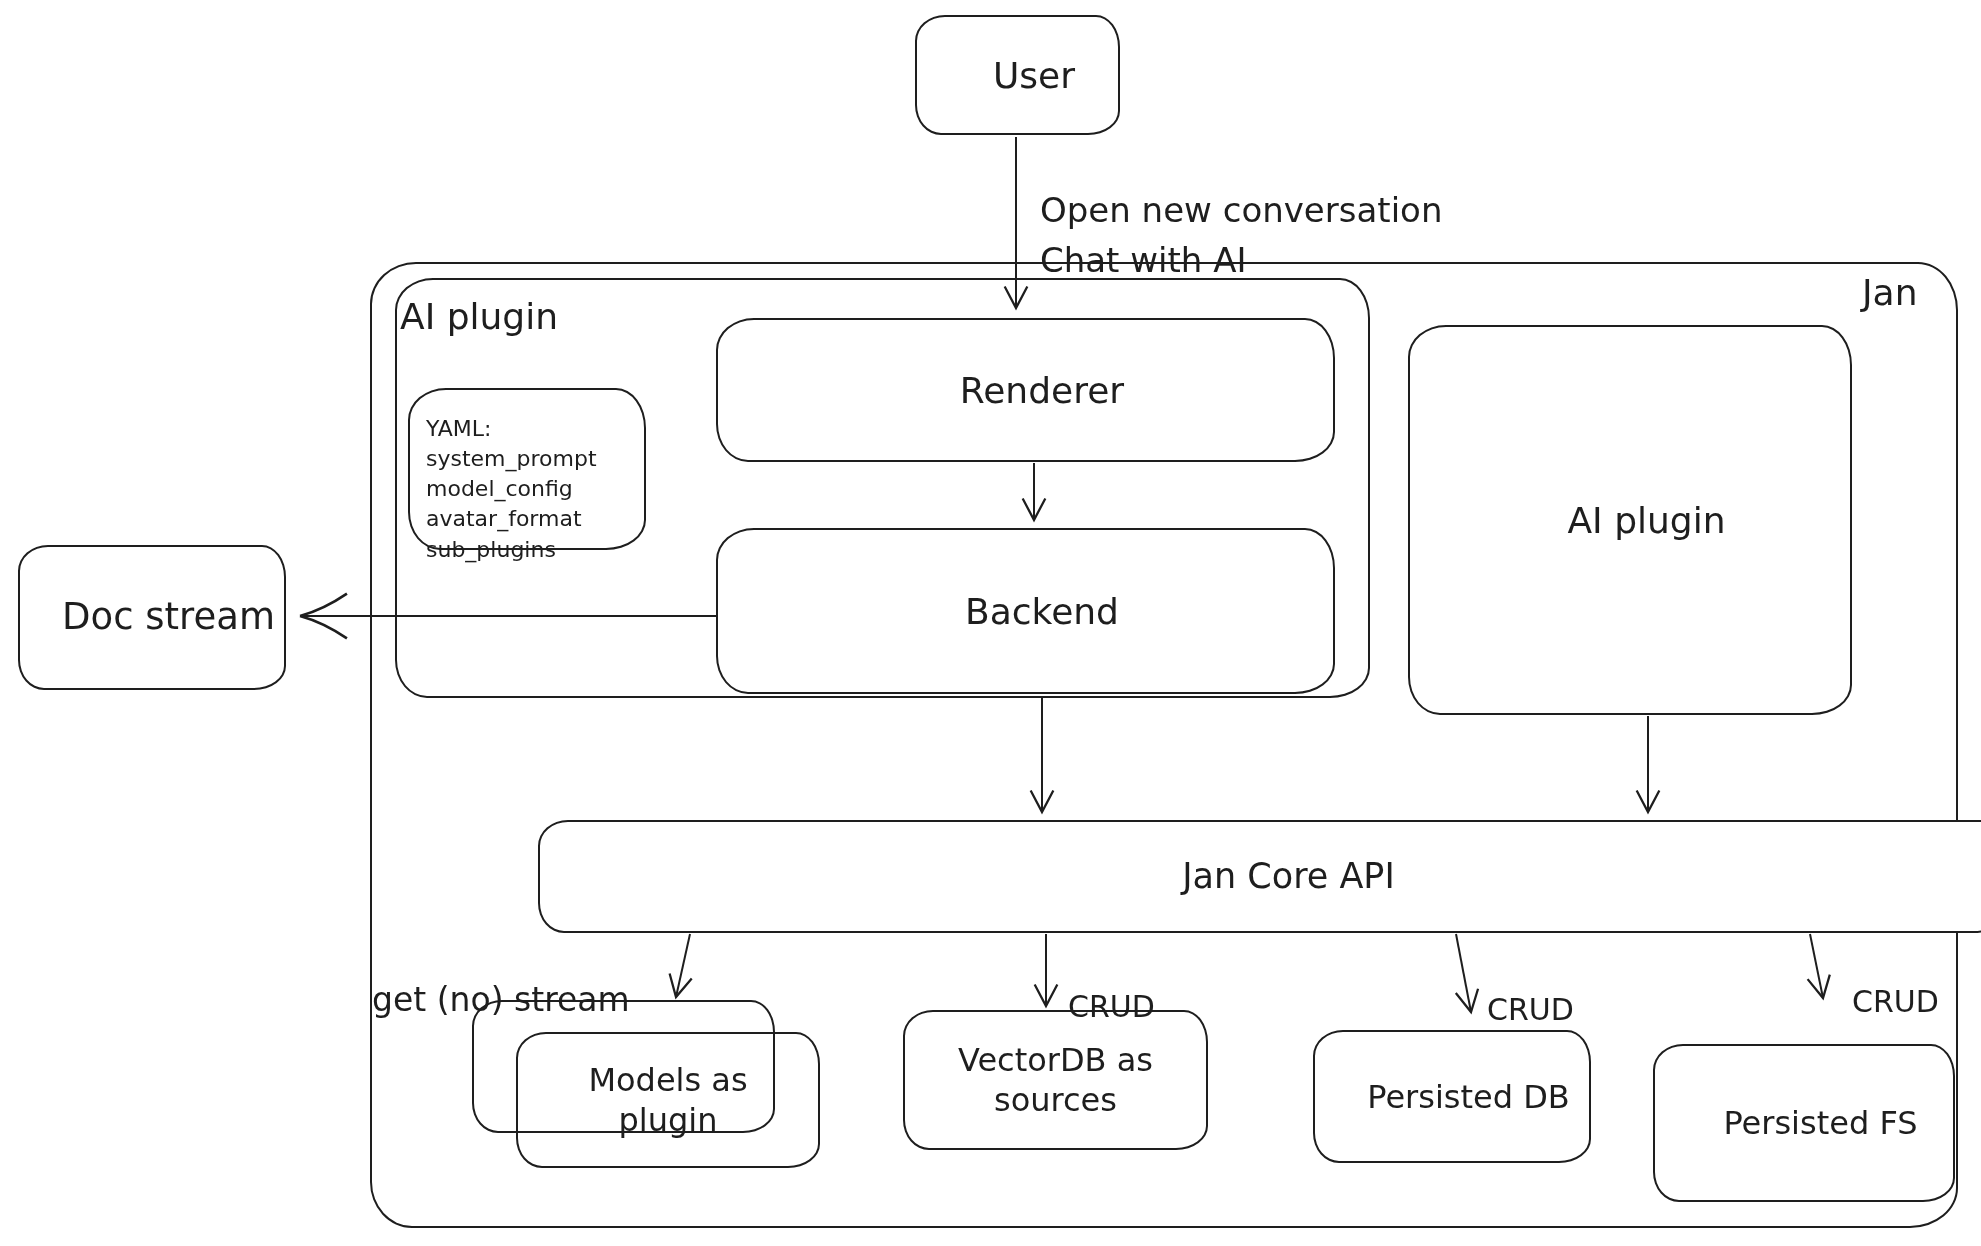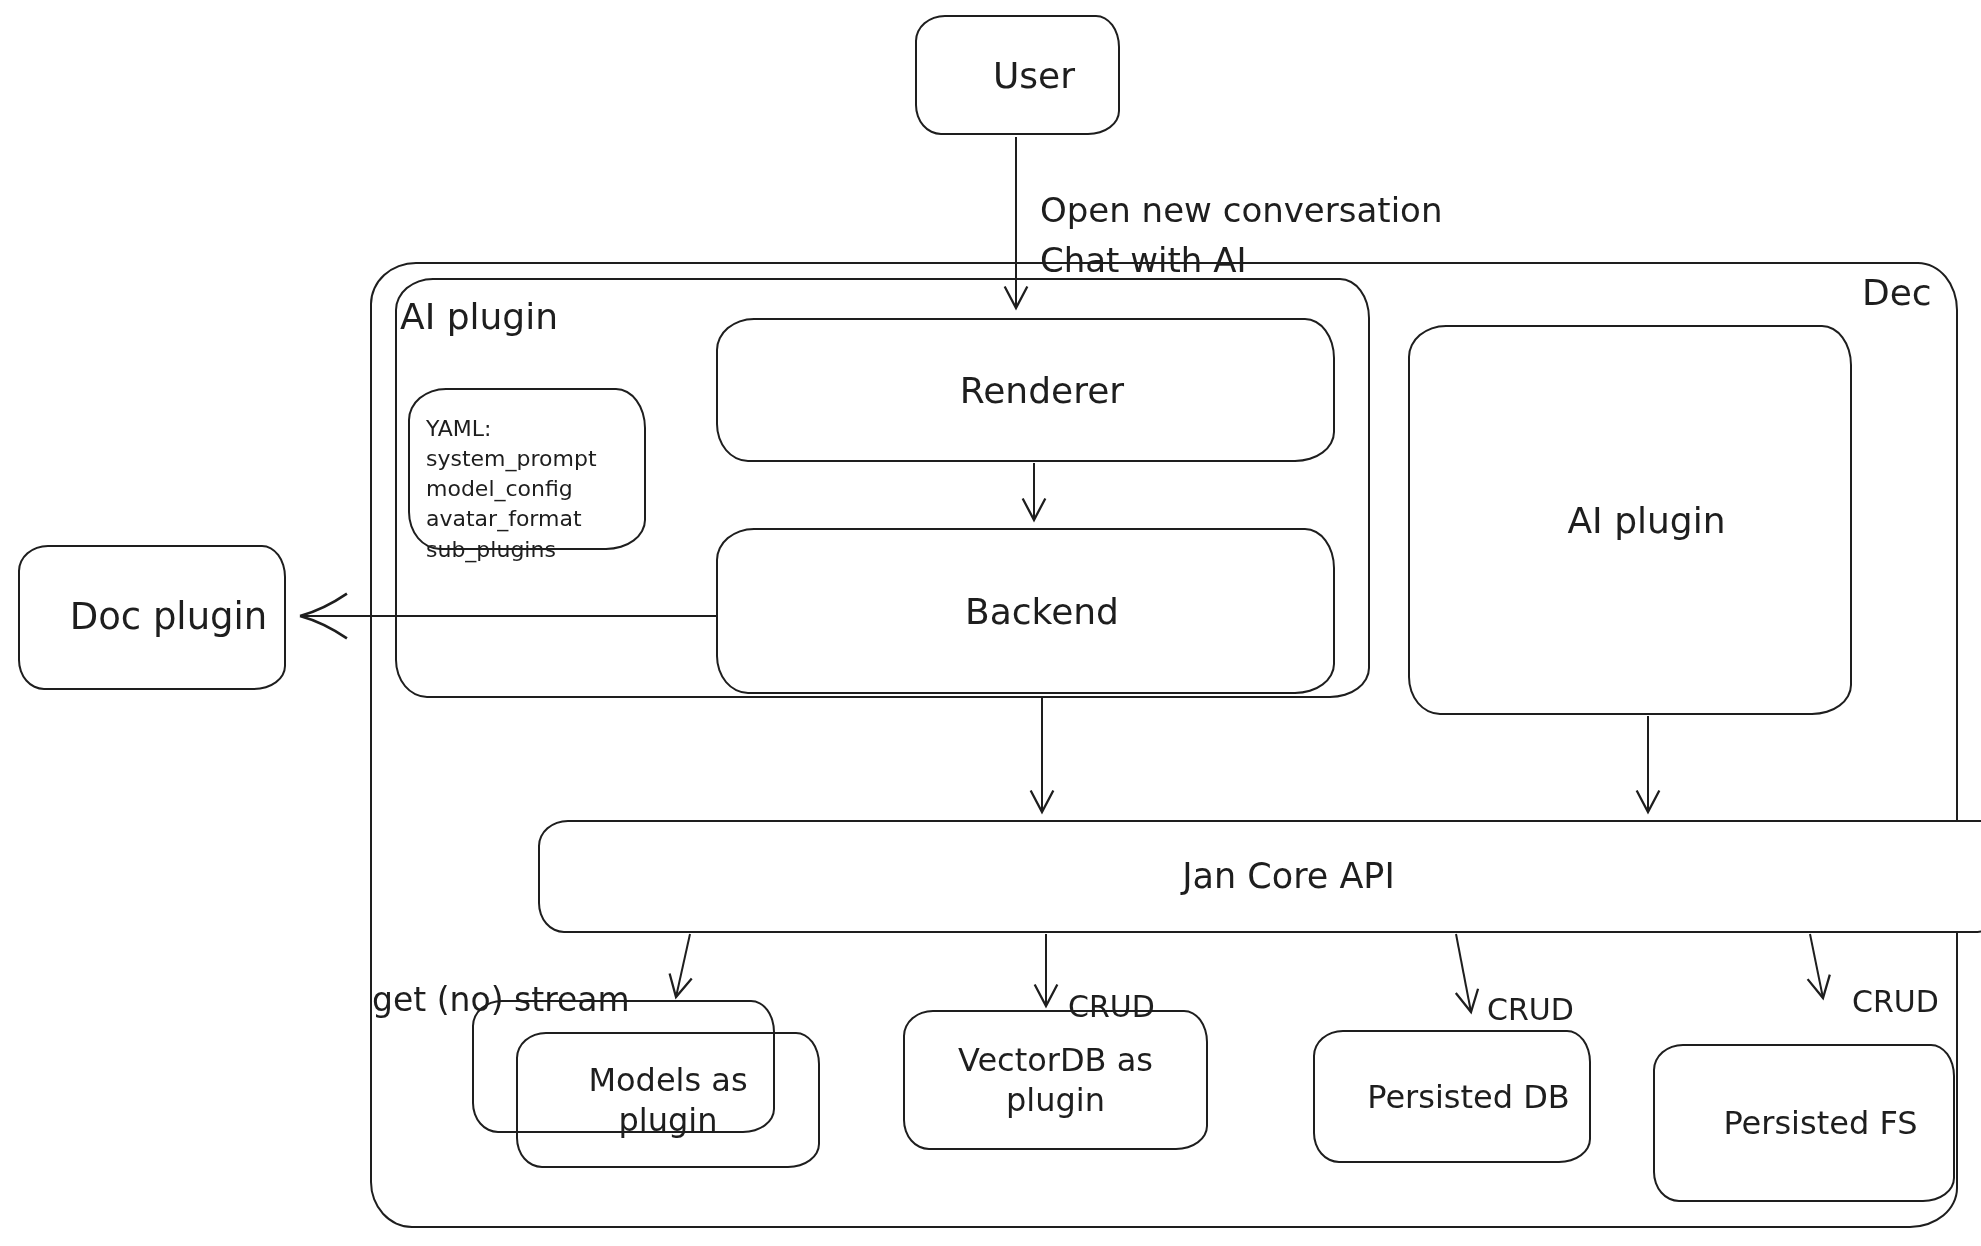--- a/index.html
+++ b/index.html
@@ -21,48 +21,48 @@
   .note-line{text-align:left;}
   svg.wires{position:absolute;left:0;top:0;z-index:5;}
   .lbl{z-index:6;}
 </style>
 </head>
 <body>
 
 <div class="canvas">
 
   <div class="node container r-lg" style="left:370px;top:262px;width:1588px;height:966px;"></div>
-  <div class="corner-label lbl" style="left:1862px;top:272px;font-size:36px;">Dec</div>
+  <div class="corner-label lbl" style="left:1862px;top:272px;font-size:36px;">Jan</div>
 
   <div class="node container r-md" style="left:395px;top:278px;width:975px;height:420px;"></div>
   <div class="corner-label lbl" style="left:400px;top:296px;font-size:36px;">AI plugin</div>
 
   <div class="node r-md" style="left:408px;top:388px;width:238px;height:162px;align-items:flex-start;justify-content:flex-start;padding:24px 16px;flex-direction:column;font-size:22px;line-height:1.37;">
     <div class="note-line">YAML:</div>
     <div class="note-line">system_prompt</div>
     <div class="note-line">model_config</div>
     <div class="note-line">avatar_format</div>
     <div class="note-line">sub_plugins</div>
   </div>
 
   <div class="node r-sm" style="left:915px;top:15px;width:205px;height:120px;font-size:36px;">User</div>
 
   <div class="node r-md" style="left:716px;top:318px;width:619px;height:144px;font-size:36px;">Renderer</div>
   <div class="node r-md" style="left:716px;top:528px;width:619px;height:166px;font-size:36px;">Backend</div>
 
   <div class="node r-md" style="left:1408px;top:325px;width:444px;height:390px;font-size:36px;">AI plugin</div>
 
-  <div class="node r-sm" style="left:18px;top:545px;width:268px;height:145px;font-size:37px;">Doc plugin</div>
+  <div class="node r-sm" style="left:18px;top:545px;width:268px;height:145px;font-size:37px;">Doc stream</div>
 
   <div class="node r-sm" style="left:538px;top:820px;width:1468px;height:113px;font-size:35px;">Jan Core API</div>
 
   <div class="node r-sm" style="left:472px;top:1000px;width:303px;height:133px;"></div>
   <div class="node r-sm" style="left:516px;top:1032px;width:304px;height:136px;font-size:32px;padding:0 40px;background:transparent;">Models as plugin</div>
 
-  <div class="node r-sm" style="left:903px;top:1010px;width:305px;height:140px;font-size:32px;padding:0 30px;">VectorDB as plugin</div>
+  <div class="node r-sm" style="left:903px;top:1010px;width:305px;height:140px;font-size:32px;padding:0 30px;">VectorDB as sources</div>
 
   <div class="node r-sm" style="left:1313px;top:1010px;width:278px;height:133px;font-size:32px;margin-top:20px;">Persisted DB</div>
   <div class="node r-sm" style="left:1653px;top:1044px;width:302px;height:158px;font-size:32px;">Persisted FS</div>
 
   <svg class="wires" width="1981" height="1246" viewBox="0 0 1981 1246">
     <defs>
       <marker id="ah" viewBox="0 0 30 30" refX="25" refY="15" markerWidth="34" markerHeight="34" orient="auto" markerUnits="userSpaceOnUse">
         <path d="M6 5 L25 15 L6 25" fill="none" stroke="#1e1e1e" stroke-width="2"></path>
       </marker>
       <marker id="ahBig" viewBox="0 0 60 60" refX="52" refY="30" markerWidth="64" markerHeight="64" orient="auto" markerUnits="userSpaceOnUse">

